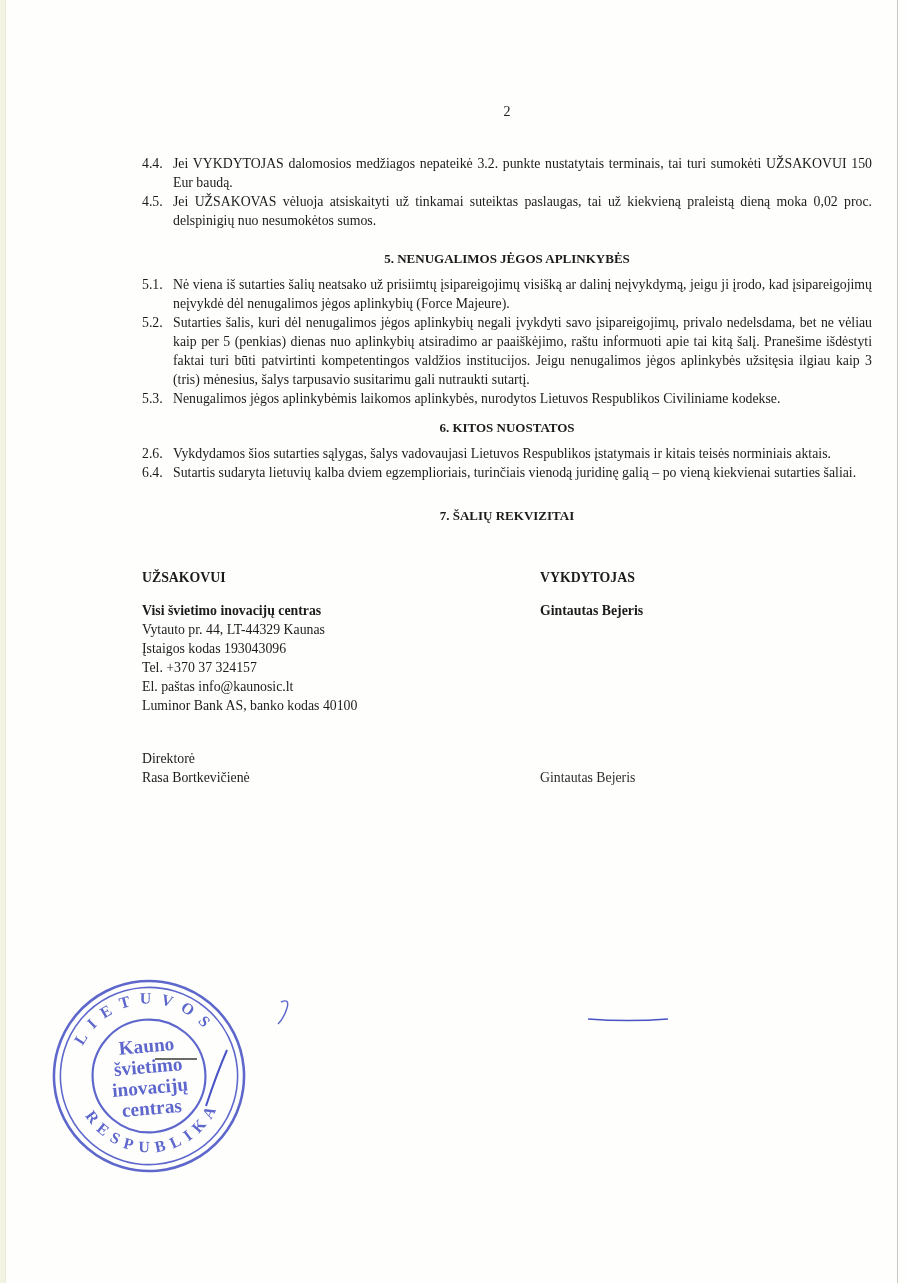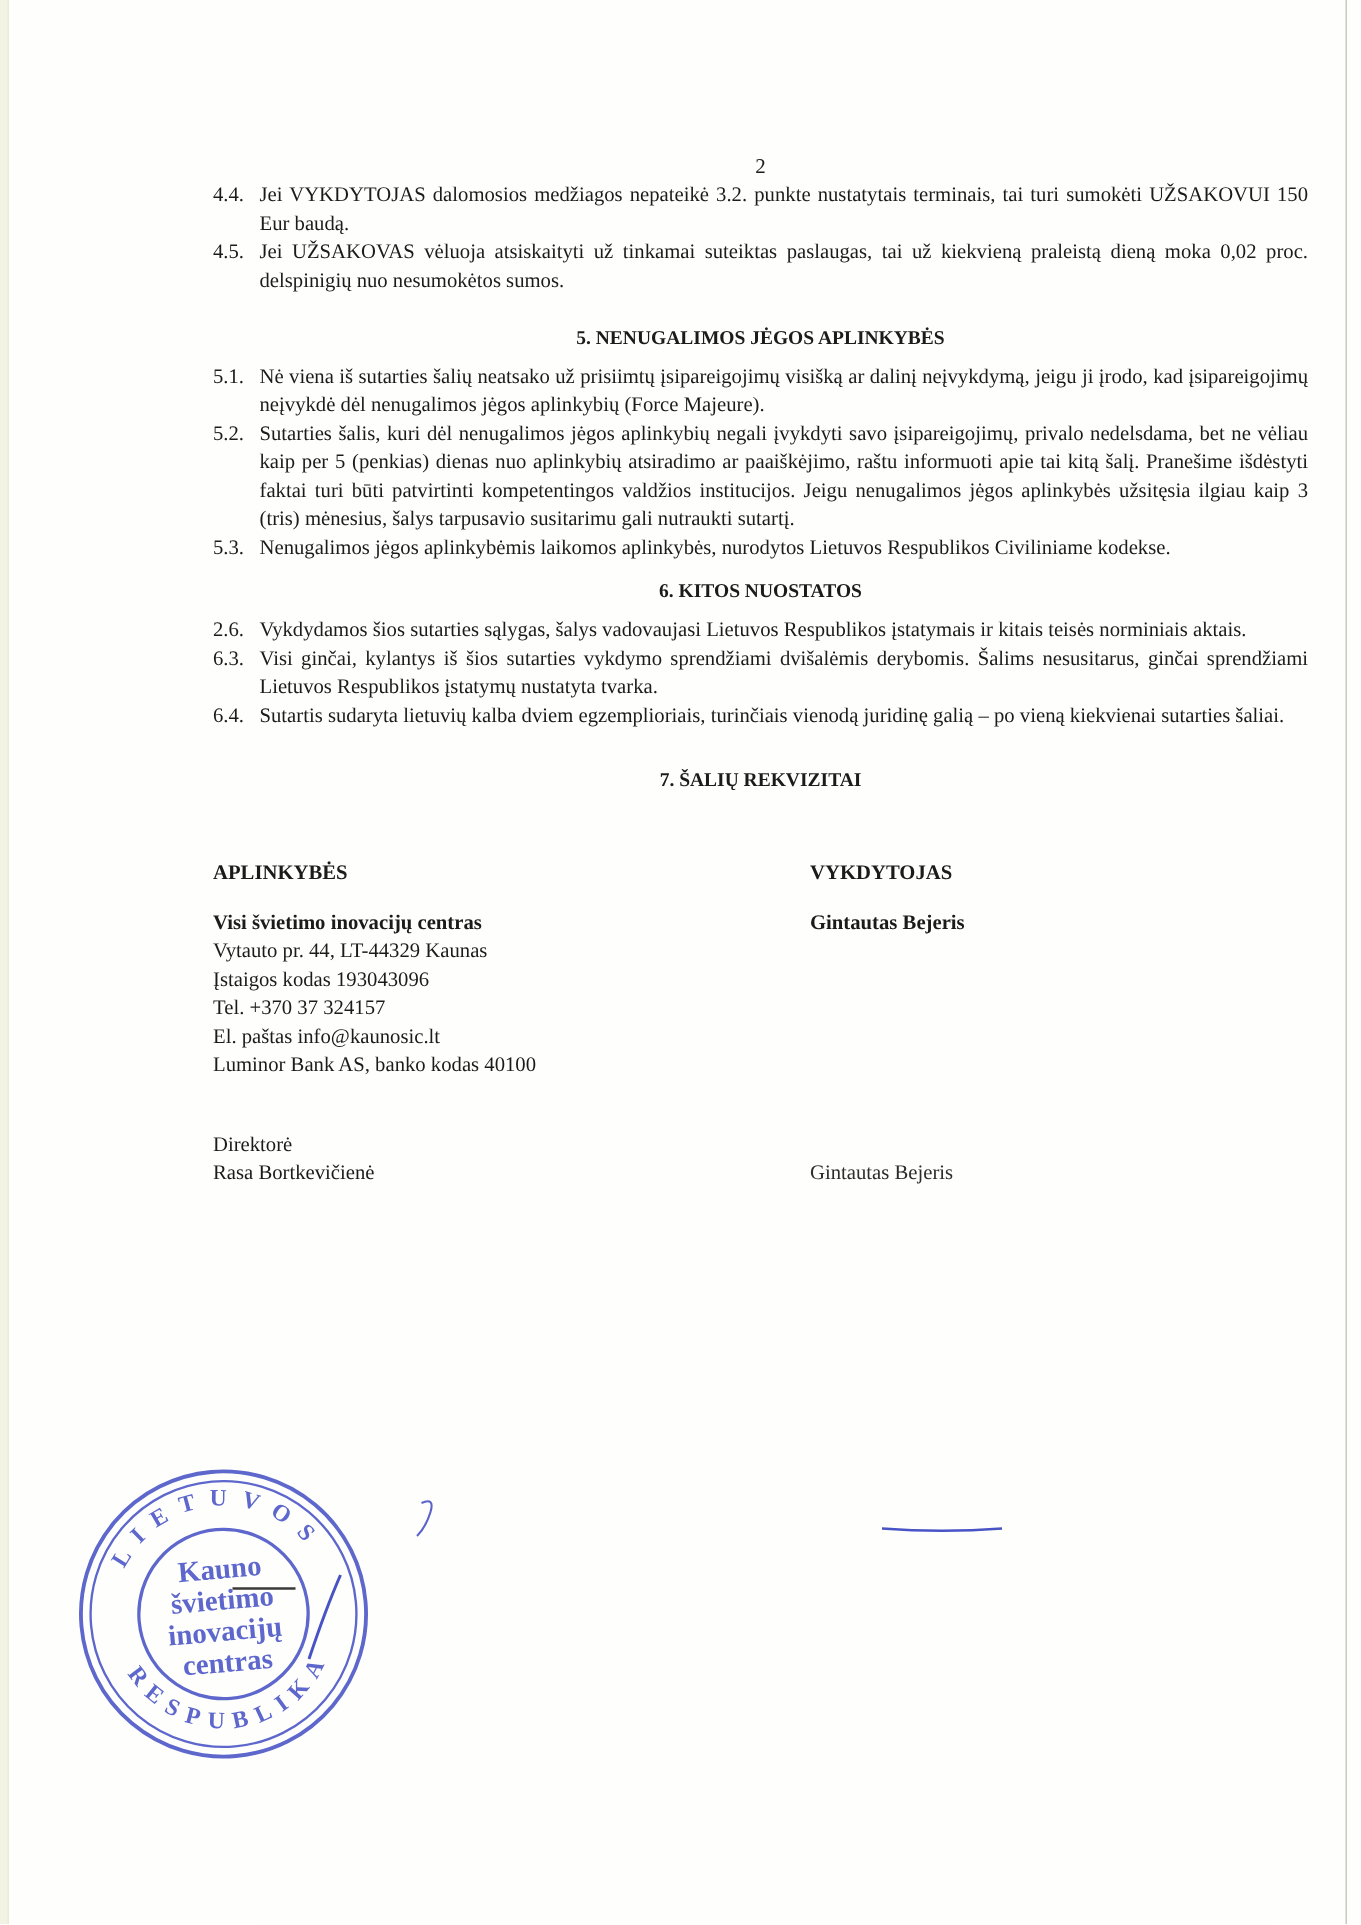--- a/index.html
+++ b/index.html
@@ -15,21 +15,21 @@
   .page-num{padding-top:104px;text-align:center;font-size:14px;}
 
   .clause{position:relative;padding-left:31px;text-align:justify;font-size:13.8px;line-height:19px;}
   .clause .cnum{position:absolute;left:0;top:0;}
 
   .sec-heading{text-align:center;font-weight:bold;font-size:13px;line-height:19px;margin:0;}
   .h5{margin-top:19px;margin-bottom:7px;}
   .h6{margin-top:10px;margin-bottom:7px;}
   .h7{margin-top:24px;}
 
-  .block-4{}
+  .block-4{margin-top:34px;}
 
   .req-row{display:flex;margin-top:43px;font-size:13.8px;line-height:19px;}
   .req-col-left{width:398px;flex:0 0 398px;}
   .req-col-right{flex:1;}
   .req-role{font-weight:bold;}
   .req-name{font-weight:bold;margin-top:14px;}
 
   .sign-row{display:flex;align-items:flex-end;margin-top:34px;font-size:13.8px;line-height:19px;}
   .sign-col-left{width:398px;flex:0 0 398px;}
   .sign-col-right{flex:1;color:#2c2c2c;}
@@ -101,34 +101,30 @@
       </div>
     </div>
 
     <h3 class="sec-heading h6">6. KITOS NUOSTATOS</h3>
     <div>
       <div class="clause">
         <span class="cnum">2.6.</span>
         <span>Vykdydamos šios sutarties sąlygas, šalys vadovaujasi Lietuvos Respublikos įstatymais ir kitais teisės norminiais aktais.</span>
       </div>
       <div class="clause">
-        <span class="cnum">6.3.</span>
-        <span>Visi ginčai, kylantys iš šios sutarties vykdymo sprendžiami dvišalėmis derybomis. Šalims nesusitarus, ginčai sprendžiami Lietuvos Respublikos įstatymų nustatyta tvarka.</span>
-      </div>
-      <div class="clause">
         <span class="cnum">6.4.</span>
         <span>Sutartis sudaryta lietuvių kalba dviem egzemplioriais, turinčiais vienodą juridinę galią – po vieną kiekvienai sutarties šaliai.</span>
       </div>
     </div>
 
     <h3 class="sec-heading h7">7. ŠALIŲ REKVIZITAI</h3>
 
     <div class="req-row">
       <div class="req-col-left">
-        <div class="req-role">APLINKYBĖS</div>
+        <div class="req-role">UŽSAKOVUI</div>
         <div class="req-name">Visi švietimo inovacijų centras</div>
         <div>Vytauto pr. 44, LT-44329 Kaunas</div>
         <div>Įstaigos kodas 193043096</div>
         <div>Tel. +370 37 324157</div>
         <div>El. paštas info@kaunosic.lt</div>
         <div>Luminor Bank AS, banko kodas 40100</div>
       </div>
       <div class="req-col-right">
         <div class="req-role">VYKDYTOJAS</div>
         <div class="req-name">Gintautas Bejeris</div>

